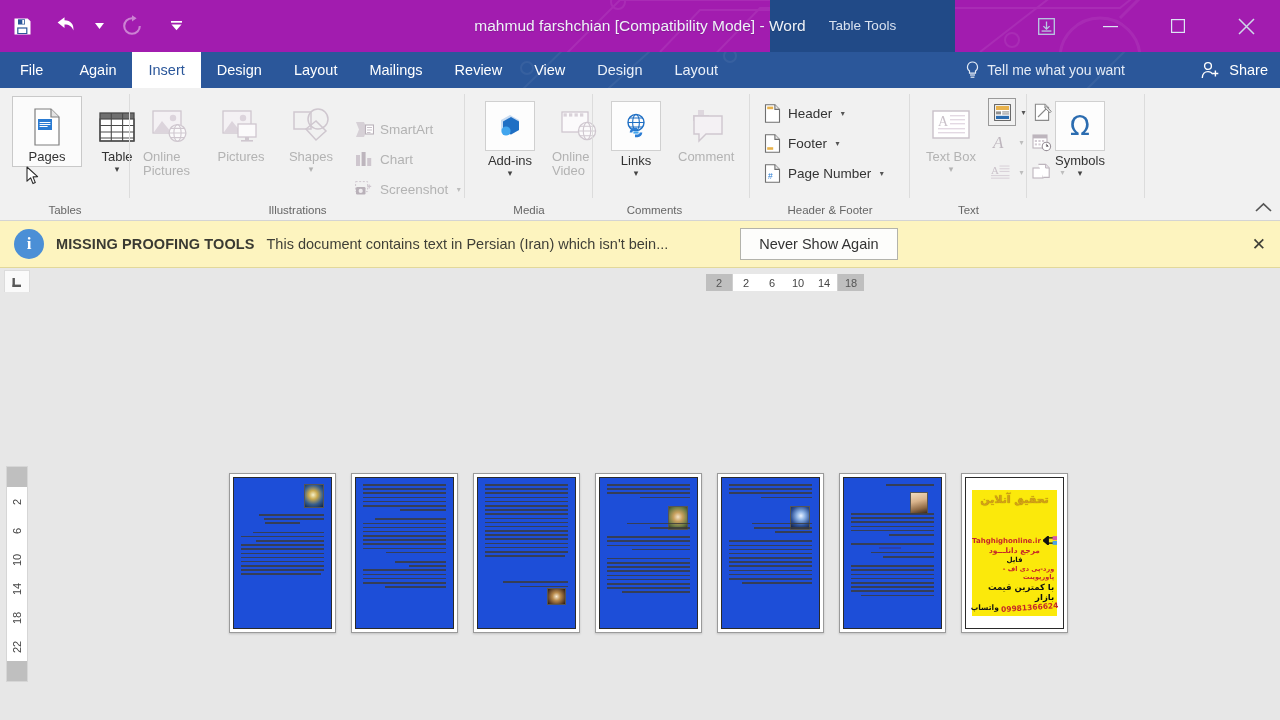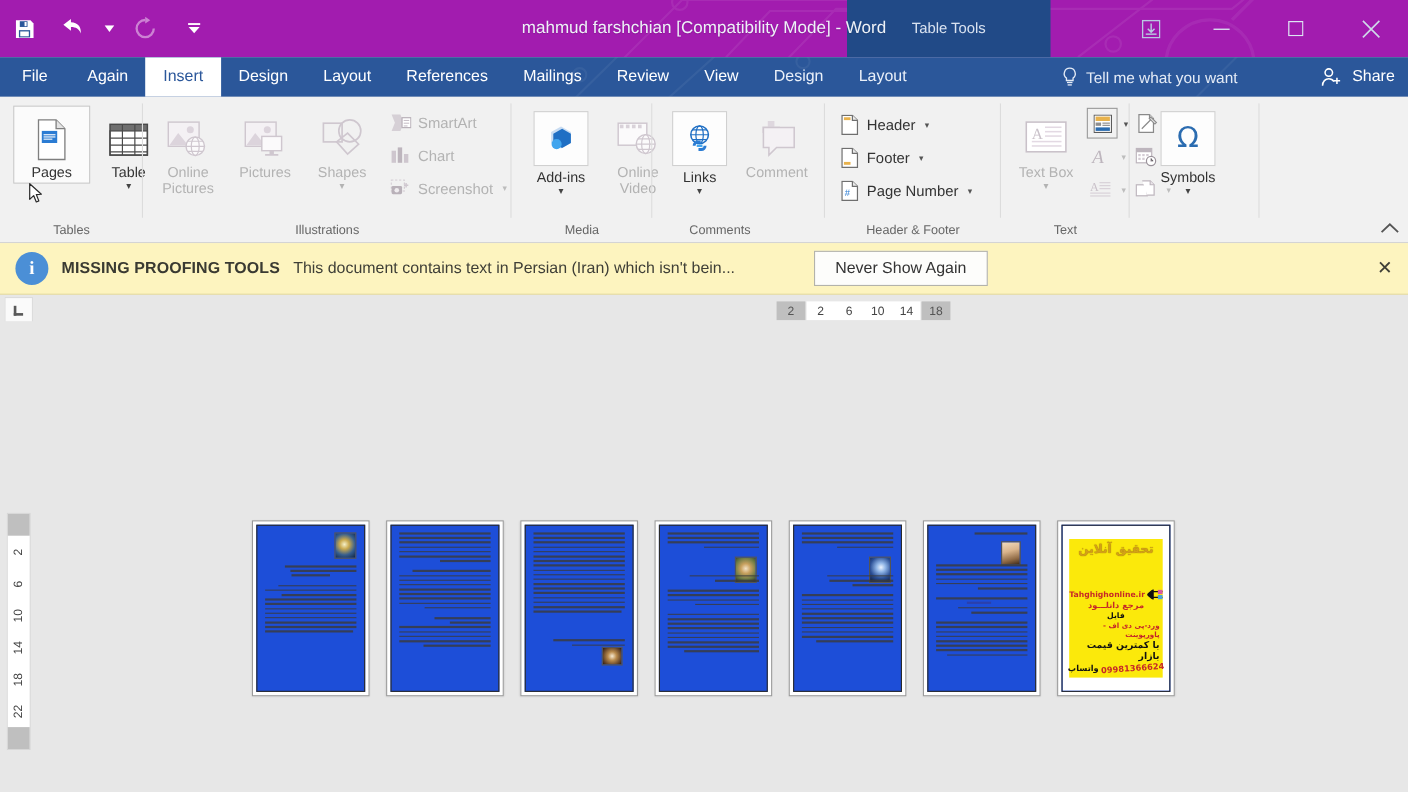--- a/index.html
+++ b/index.html
@@ -48,21 +48,21 @@
   .ribbon{position:relative;height:132px;background:#f1f1f1;border-bottom:1px solid #d4d4d4;
     display:flex;align-items:stretch;}
   .rgroup{position:relative;display:flex;flex-direction:column;justify-content:space-between;
     padding:4px 0 0 0;}
   .rgroup .gsep{position:absolute;right:0;top:6px;bottom:22px;width:1px;background:#dcdcdc;}
   .gbody{display:flex;align-items:flex-start;padding:4px 6px 0 6px;flex:1;}
   .glabel{text-align:center;font-size:11.5px;color:#666;padding-bottom:4px;}
   .bigbtn{width:auto;min-width:56px;padding:4px 6px 2px;display:flex;flex-direction:column;
     align-items:center;cursor:default;border:1px solid transparent;}
   .bigbtn .ico{height:46px;display:flex;align-items:flex-end;justify-content:center;}
-  .bigbtn .lbl{font-size:13px;color:#333;text-align:center;line-height:14px;margin-top:3px;
+  .bigbtn .lbl{font-size:13px;color:#333;text-align:left;line-height:14px;margin-top:3px;
     max-width:64px;}
   .bigbtn .caret{font-size:9px;color:#444;line-height:9px;margin-top:1px;}
   .bigbtn.hovered{border:1px solid #c9c9c9;background:#fbfbfb;}
   .bigbtn.framed .ico{border:1px solid #d0d0d0;background:#fdfdfd;width:48px;height:48px;
     align-items:center;}
   .bigbtn.dis .lbl,.bigbtn.dis .caret{color:#b3b3b3;}
   .smallrow{display:flex;align-items:center;gap:6px;height:30px;font-size:13.5px;color:#333;
     cursor:default;padding:0 4px;}
   .smallrow.dis{color:#b3b3b3;}
   .smallrow .sico{width:20px;height:20px;display:flex;align-items:center;justify-content:center;}
@@ -241,21 +241,20 @@
         <circle cx="527" cy="16" r="6"></circle>
         <circle cx="730" cy="4" r="6"></circle>
         <path d="M1080 44 L1140 -16"></path>
       </g>
     </svg>
     <div class="tab file">File</div>
     <div class="tab">Again</div>
     <div class="tab active">Insert</div>
     <div class="tab">Design</div>
     <div class="tab">Layout</div>
-    <div class="tab">References</div>
     <div class="tab">Mailings</div>
     <div class="tab">Review</div>
     <div class="tab">View</div>
     <div class="tab contextual">Design</div>
     <div class="tab contextual">Layout</div>
 
     <div class="tellme">
       <svg width="15" height="18" viewBox="0 0 15 18">
         <path d="M7.5 1 a5 5 0 0 0 -3 9 v2.2 h6 V10 a5 5 0 0 0 -3 -9z" fill="none" stroke="#e4ebf6" stroke-width="1.2"></path>
         <rect x="5" y="13.4" width="5" height="1.2" fill="#e4ebf6"></rect>
@@ -345,21 +344,21 @@
           <div class="ico">
             <svg width="44" height="40" viewBox="0 0 44 40">
               <circle cx="29" cy="12" r="10" fill="none" stroke="#cfc7cf" stroke-width="1.5"></circle>
               <rect x="5" y="5" width="17" height="17" fill="none" stroke="#cfc7cf" stroke-width="1.5"></rect>
               <path d="M17 22 L27 14 L37 24 L27 33z" fill="none" stroke="#cfc7cf" stroke-width="1.5"></path>
             </svg>
           </div>
           <div class="lbl">Shapes</div>
           <div class="caret" style="color:#b3b3b3">▾</div>
         </div>
-        <div class="smallcol" style="margin-left:4px;margin-top:0">
+        <div class="smallcol" style="margin-left:4px;margin-top:18px">
           <div class="smallrow dis">
             <span class="sico">
               <svg width="19" height="17" viewBox="0 0 19 17">
                 <path d="M1 1 L9 1 L12 8.5 L9 16 L1 16 L4 8.5z" fill="#d6d0d6"></path>
                 <rect x="10.5" y="4" width="8" height="9" fill="#fff" stroke="#b9b1b9" stroke-width="1.1"></rect>
                 <g fill="#c9c1c9">
                     <rect x="12" y="6" width="5" height="1"></rect>
                     <rect x="12" y="8.5" width="5" height="1"></rect>
                     <rect x="12" y="11" width="3.5" height="1"></rect>
                   </g>

